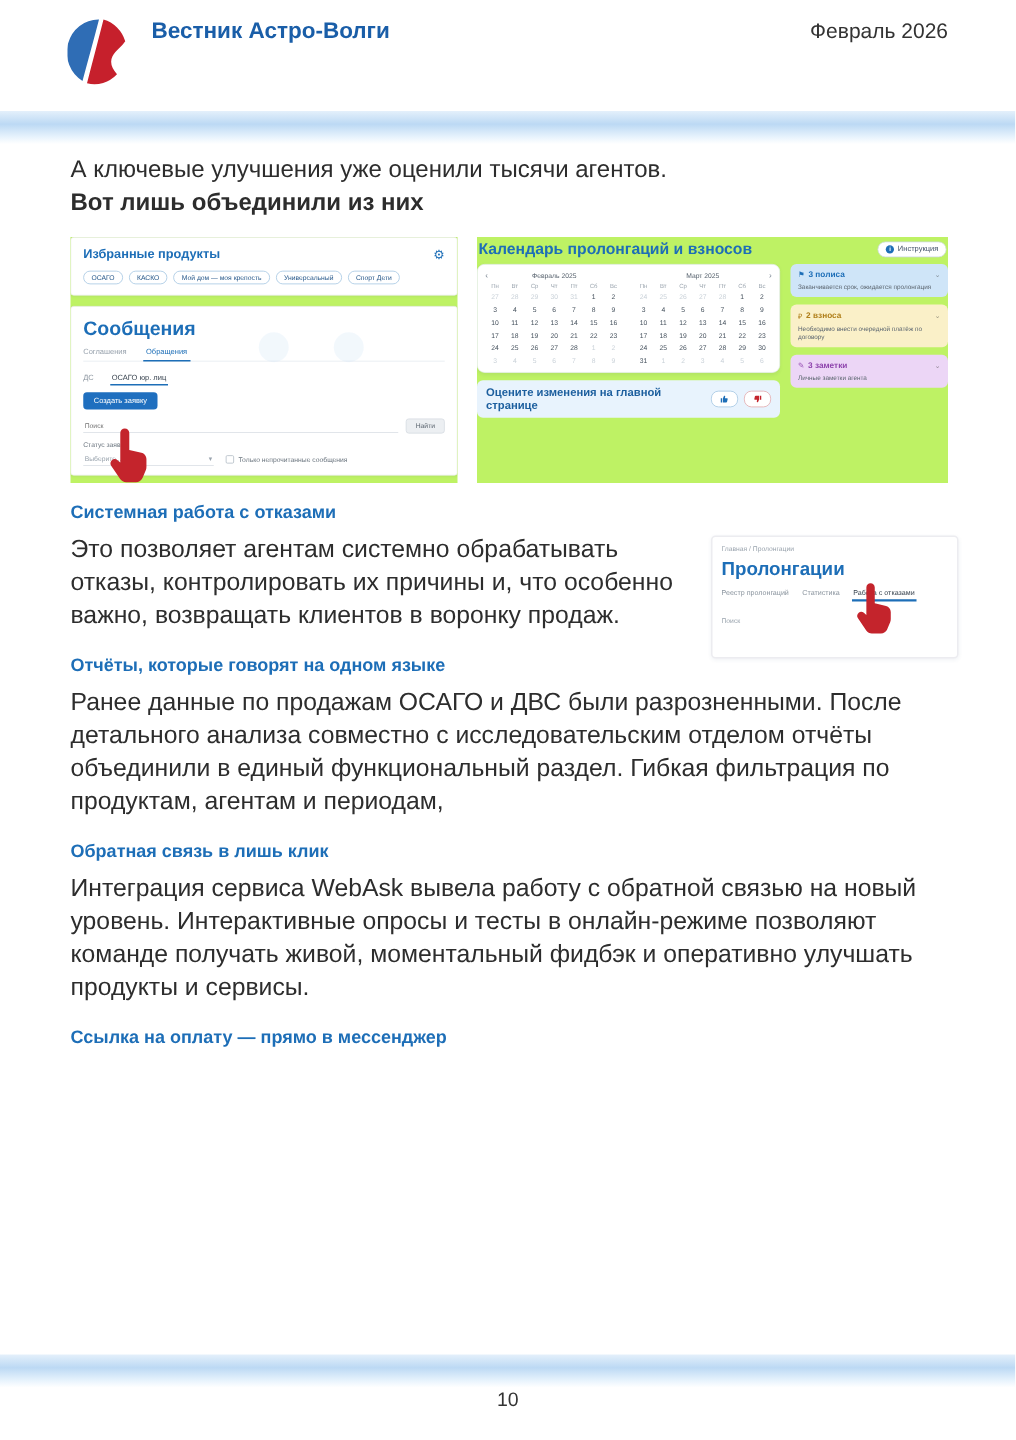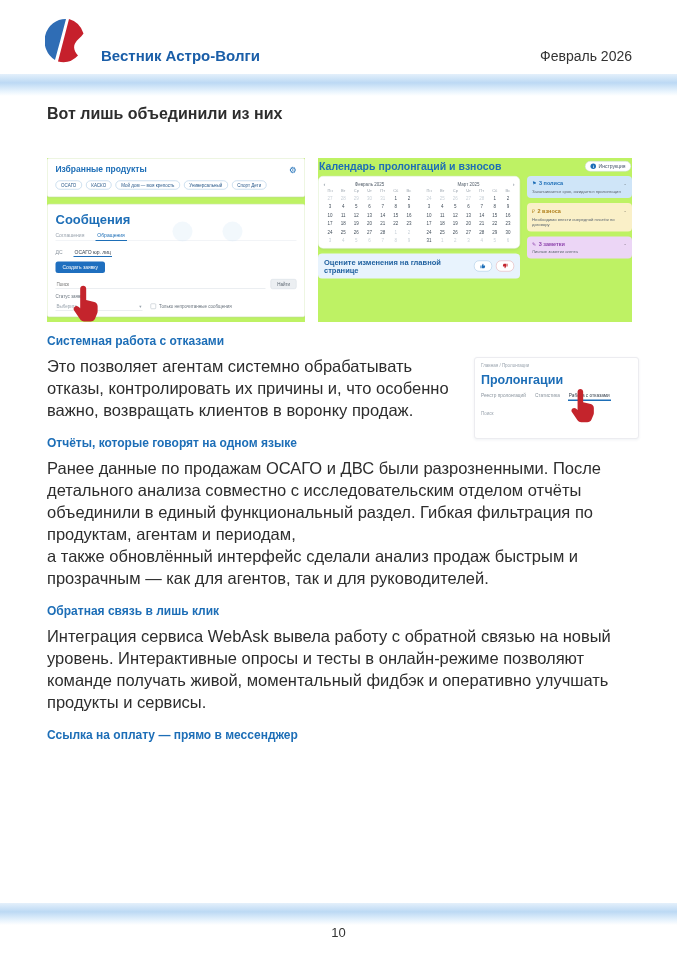--- a/index.html
+++ b/index.html
@@ -1,20 +1,20 @@
 <!DOCTYPE html>
 <html lang="ru"><head>
 <meta charset="utf-8">
 <style>
   html,body{margin:0;padding:0;background:#fff;}
   body{font-family:"Liberation Sans",sans-serif;color:#2d2d2d;}
   .page{position:relative;width:677px;height:960px;background:#fff;overflow:hidden;}
 
   
-  .header{position:absolute;left:45px;right:45px;top:12px;height:52px;display:flex;align-items:flex-end;}
+  .header{position:absolute;left:45px;right:45px;top:12px;height:52px;display:flex;align-items:flex-start;}
   .logo{width:44px;height:46px;flex:0 0 auto;}
   .brand{margin-left:12px;font-size:15px;font-weight:bold;color:#1a5ea8;}
   .issue{margin-left:auto;font-size:14px;color:#333;}
   .band{position:absolute;left:0;width:100%;height:22px;
         background:linear-gradient(180deg,#e4f0fb 0%,#bcd9f4 40%,#e9f4fd 80%,#ffffff 100%);}
   .band.top{top:74px;}
   .band.bottom{top:903px;}
 
   
   .intro{position:absolute;left:47px;top:103px;font-size:16px;line-height:22px;color:#2d2d2d;}
@@ -133,20 +133,21 @@
       <path d="M21 1 A21 22 0 0 0 10 42 C13.5 29 17.5 14.5 21 1 Z" fill="#2f6db5"></path>
       <path d="M24 1 C20.5 14.5 16.5 30 13 43.5 A21 22 0 0 0 33 37.5 C29.5 33.5 28 29.5 30 25.5 C32 21.5 36 19.5 38.5 15.5 A21 22 0 0 0 24 1 Z" fill="#c6202c"></path>
     </svg>
     <div class="brand">Вестник Астро-Волги</div>
     <div class="issue">Февраль 2026</div>
   </div>
   <div class="band top"></div>
   <div class="band bottom"></div>
 
   <div class="intro">
+    <div>А ключевые улучшения уже оценили тысячи агентов.</div>
     <div class="b">Вот лишь объединили из них</div>
   </div>
 
   <div class="shot shot-left">
     <div class="shot-inner">
       <div class="subcard fav">
         <div class="fav-head">
           <div class="fav-title">Избранные продукты</div>
           <div class="gear">⚙</div>
         </div>
@@ -382,21 +383,20 @@
             <path fill="currentColor" d="M13 1c1.8 0 3.2 1.4 3.2 3.2v12l8.6 2.1c2.1.5 3.6 2.4 3.6 4.5v5.4c0 .8-.1 1.6-.4 2.3l-2.3 5.5c-.8 1.9-2.7 3.2-4.8 3.2H14c-1.7 0-3.3-.9-4.3-2.3l-6.4-9.4c-.9-1.3-.6-3.1.7-4.1 1.1-.9 2.8-.9 3.9.1l1.9 1.6V4.2C9.8 2.4 11.2 1 13 1z"></path>
           </svg>
         </div>
       </div>
       <p>Это позволяет агентам системно обрабатывать отказы, контролировать их причины и, что особенно важно, возвращать клиентов в воронку продаж.</p>
     </div>
 
     <div class="sec">
       <h2>Отчёты, которые говорят на одном языке</h2>
       <p>Ранее данные по продажам ОСАГО и ДВС были разрозненными. После детального анализа совместно с исследовательским отделом отчёты объединили в единый функциональный раздел. Гибкая фильтрация по продуктам, агентам и периодам,</p>
-      <p>а также обновлённый интерфейс сделали анализ продаж быстрым и прозрачным — как для агентов, так и для руководителей.</p>
     </div>
 
     <div class="sec">
       <h2>Обратная связь в лишь клик</h2>
       <p>Интеграция сервиса WebAsk вывела работу с обратной связью на новый уровень. Интерактивные опросы и тесты в онлайн-режиме позволяют команде получать живой, моментальный фидбэк и оперативно улучшать продукты и сервисы.</p>
     </div>
 
     <div class="sec">
       <h2>Ссылка на оплату — прямо в мессенджер</h2>
     </div>

